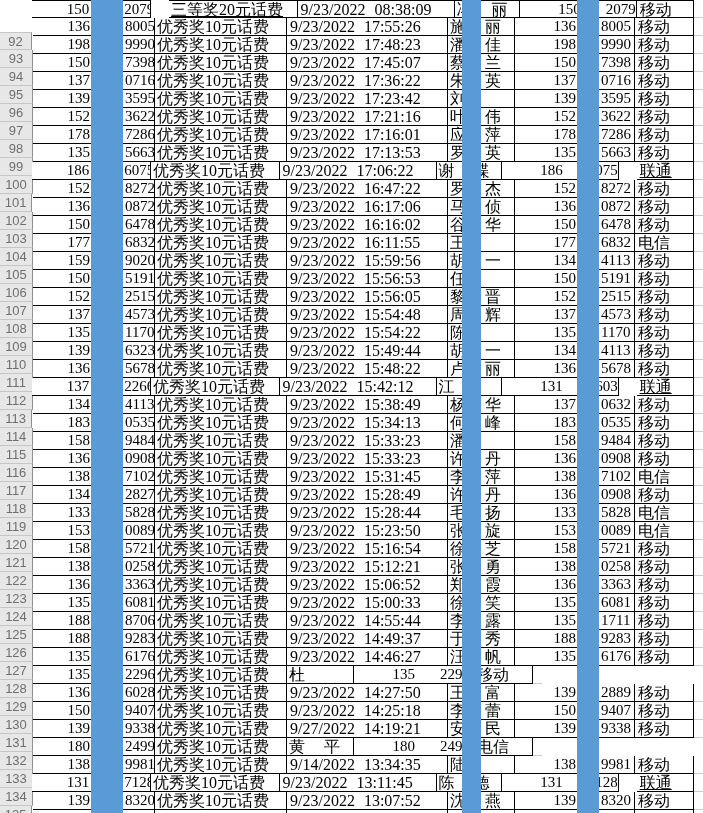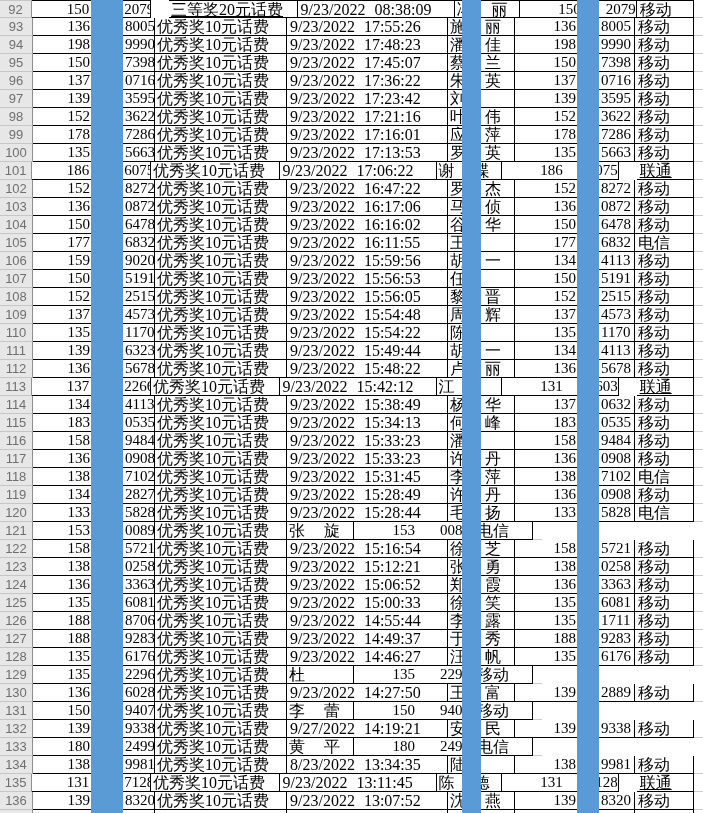--- a/index.html
+++ b/index.html
@@ -6,21 +6,21 @@
   body{width:703px;height:813px;overflow:hidden;
        font-family:"Liberation Serif","DejaVu Serif",serif;color:#000;}
   #sheet{position:relative;width:703px;height:813px;background:#fff;}
   .row{display:flex;height:18px;}
   .c{box-sizing:border-box;position:relative;height:18px;line-height:17px;
      font-size:16px;overflow:hidden;background:#fff;
      border-right:1px solid #000;border-bottom:1px solid #000;}
   .row:first-child .c{border-top:1px solid #000;}
   .rowhdr{width:33px;background:#E7E7E7;color:#6F6F6F;text-align:center;
           font-family:"Liberation Sans",sans-serif;font-size:13px;line-height:18px;
-          border-right:1px solid #8F8F8F;border-bottom:1px solid #C6C6C6;}
+          border-right:1px solid #8F8F8F;border-bottom:1px solid #C6C6C6;margin-top:32px;}
   .row:first-child .rowhdr{border-top:1px solid #C6C6C6;}
   .phone1{width:122px;font-size:15px;}
   .phone1 .pre{position:absolute;left:0;top:0;width:57px;text-align:right;}
   .phone1 .suf{position:absolute;left:92px;top:0;}
   .prize{width:132px;padding-left:2px;}
   .dt{width:161px;padding-left:3px;word-spacing:5px;}
   .name{width:67px;}
   .name .n1{position:absolute;left:2px;top:0;}
   .name .n2{position:absolute;left:37px;top:0;}
   .phone2{width:120px;font-size:15px;}
@@ -620,20 +620,21 @@
     <div class="gutter"></div>
   </div>
 
   <div class="row">
     <div class="c rowhdr">121</div>
     <div class="c phone1">
       <span class="pre">153</span>
       <span class="suf">0089</span>
     </div>
     <div class="c prize">优秀奖10元话费</div>
+    <div class="c dt">9/23/2022 15:23:50</div>
     <div class="c name">
       <span class="n1">张</span>
       <span class="n2">旋</span>
     </div>
     <div class="c phone2">
       <span class="pre">153</span>
       <span class="suf">0089</span>
     </div>
     <div class="c carrier">电信</div>
     <div class="gutter"></div>
@@ -818,20 +819,21 @@
     <div class="gutter"></div>
   </div>
 
   <div class="row">
     <div class="c rowhdr">131</div>
     <div class="c phone1">
       <span class="pre">150</span>
       <span class="suf">9407</span>
     </div>
     <div class="c prize">优秀奖10元话费</div>
+    <div class="c dt">9/23/2022 14:25:18</div>
     <div class="c name">
       <span class="n1">李</span>
       <span class="n2">蕾</span>
     </div>
     <div class="c phone2">
       <span class="pre">150</span>
       <span class="suf">9407</span>
     </div>
     <div class="c carrier">移动</div>
     <div class="gutter"></div>
@@ -876,21 +878,21 @@
     <div class="gutter"></div>
   </div>
 
   <div class="row">
     <div class="c rowhdr">134</div>
     <div class="c phone1">
       <span class="pre">138</span>
       <span class="suf">9981</span>
     </div>
     <div class="c prize">优秀奖10元话费</div>
-    <div class="c dt">8/23/2022 13:34:35</div>
+    <div class="c dt">9/14/2022 13:34:35</div>
     <div class="c name">
       <span class="n1">陆</span>
       <span class="n2"></span>
     </div>
     <div class="c phone2">
       <span class="pre">138</span>
       <span class="suf">9981</span>
     </div>
     <div class="c carrier">移动</div>
     <div class="gutter"></div>

